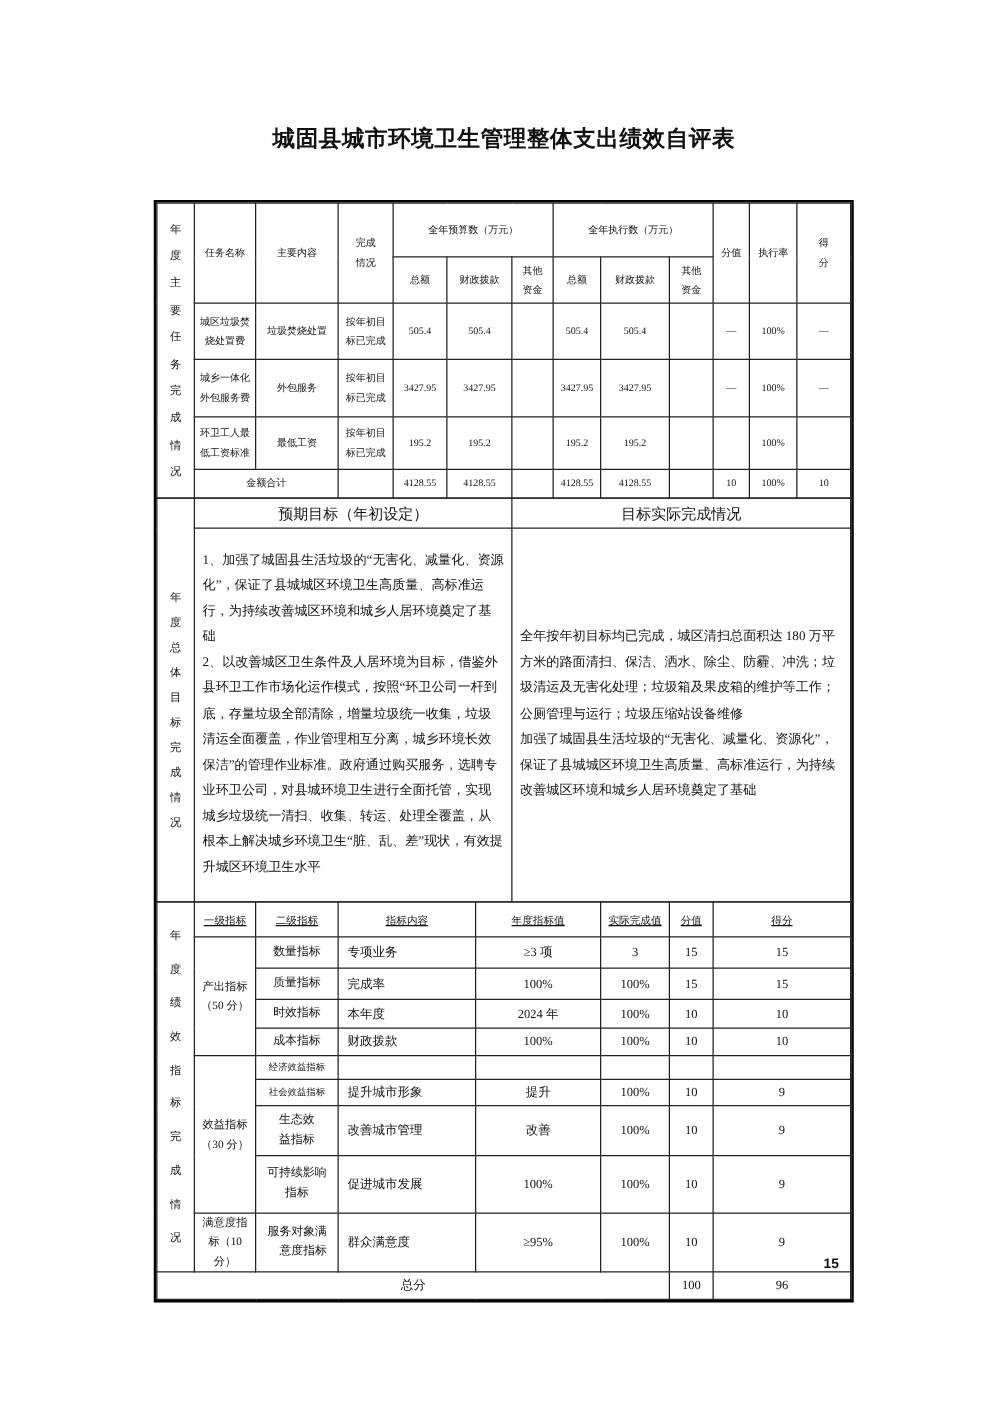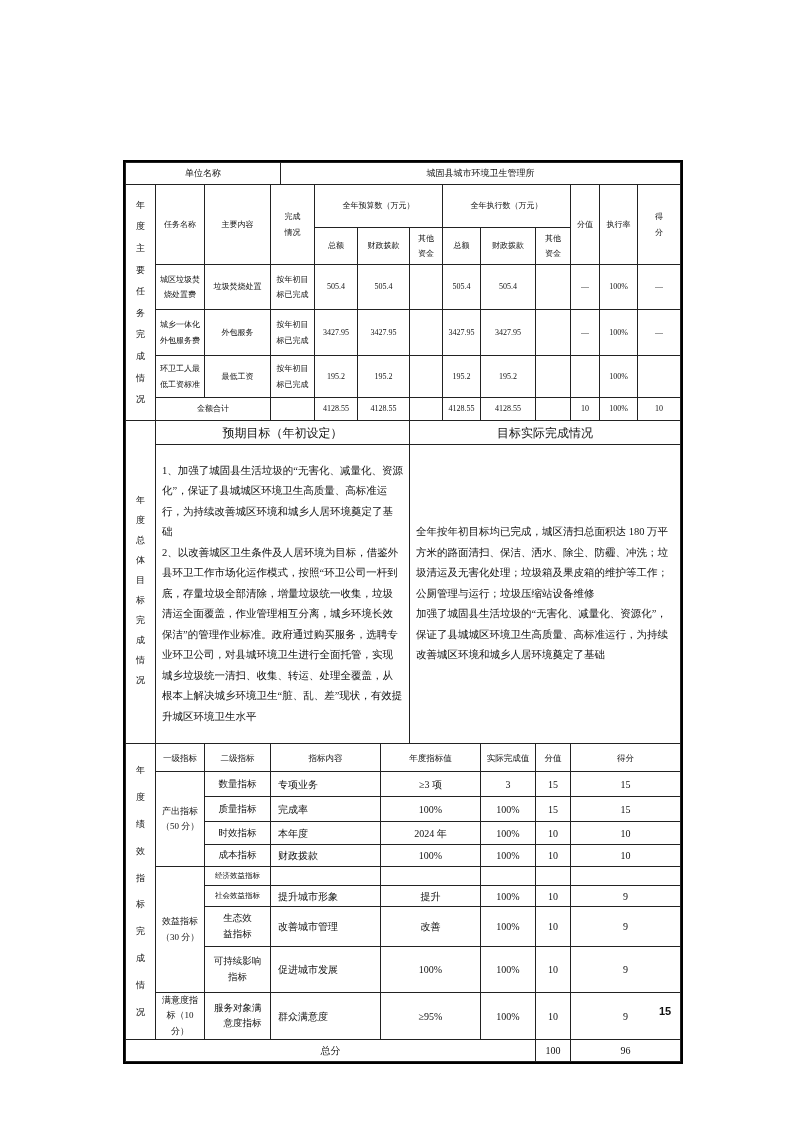--- a/index.html
+++ b/index.html
@@ -20,49 +20,38 @@
   .vt2{height:200px;margin-top:16px;}
   .vt3{height:268px;}
   .bold{font-weight:normal;}
   .w12{width:13px;margin:0 auto;}
   .w22{width:19px;margin:0 auto;}
   .w36{width:36px;margin:0 auto;}
   .goalhead{font-size:12px;line-height:1.5;margin-top:34px;}
   .goalcell{font-size:10.5px;text-align:left;vertical-align:top;padding:16px 6px;line-height:1.95;}
   .goalcell.mid{vertical-align:middle;}
   .goalcell p{margin:0;}
-  .s3 .hdr{font-size:8.5px;}
+  .s3 .hdr{font-size:8.5px;text-decoration:underline;}
   .s3 .grp{font-size:9px;line-height:1.7;}
   .s3 .lv2{font-size:9.5px;line-height:1.6;}
   .s3 .lv2s{font-size:7.5px;}
   .s3 .val{font-size:10px;}
   .s3 .cnt{font-size:10px;text-align:left;padding-left:7px;}
   .pagenum{position:absolute;left:640px;top:1005px;width:50px;text-align:center;
            font-size:11px;font-weight:600;font-family:"Liberation Sans","DejaVu Sans",sans-serif;}
 </style>
 </head>
 <body>
 
 <div class="page">
 
+  <div class="title">城固县城市环境卫生管理整体支出绩效自评表</div>
 
   <div class="doc">
 
-    <table class="t unit">
-      <colgroup>
-          <col style="width:155px">
-          <col>
-        </colgroup>
-      <tbody>
-          <tr style="height:22px">
-        <td>单位名称</td>
-        <td>城固县城市环境卫生管理所</td>
-      </tr>
-    </tbody>
-      </table>
 
     <table class="t s1">
       <colgroup>
         <col style="width:30px">
           <col style="width:49px">
           <col style="width:66px">
           <col style="width:44px">
         <col style="width:43px">
           <col style="width:52px">
           <col style="width:33px">

